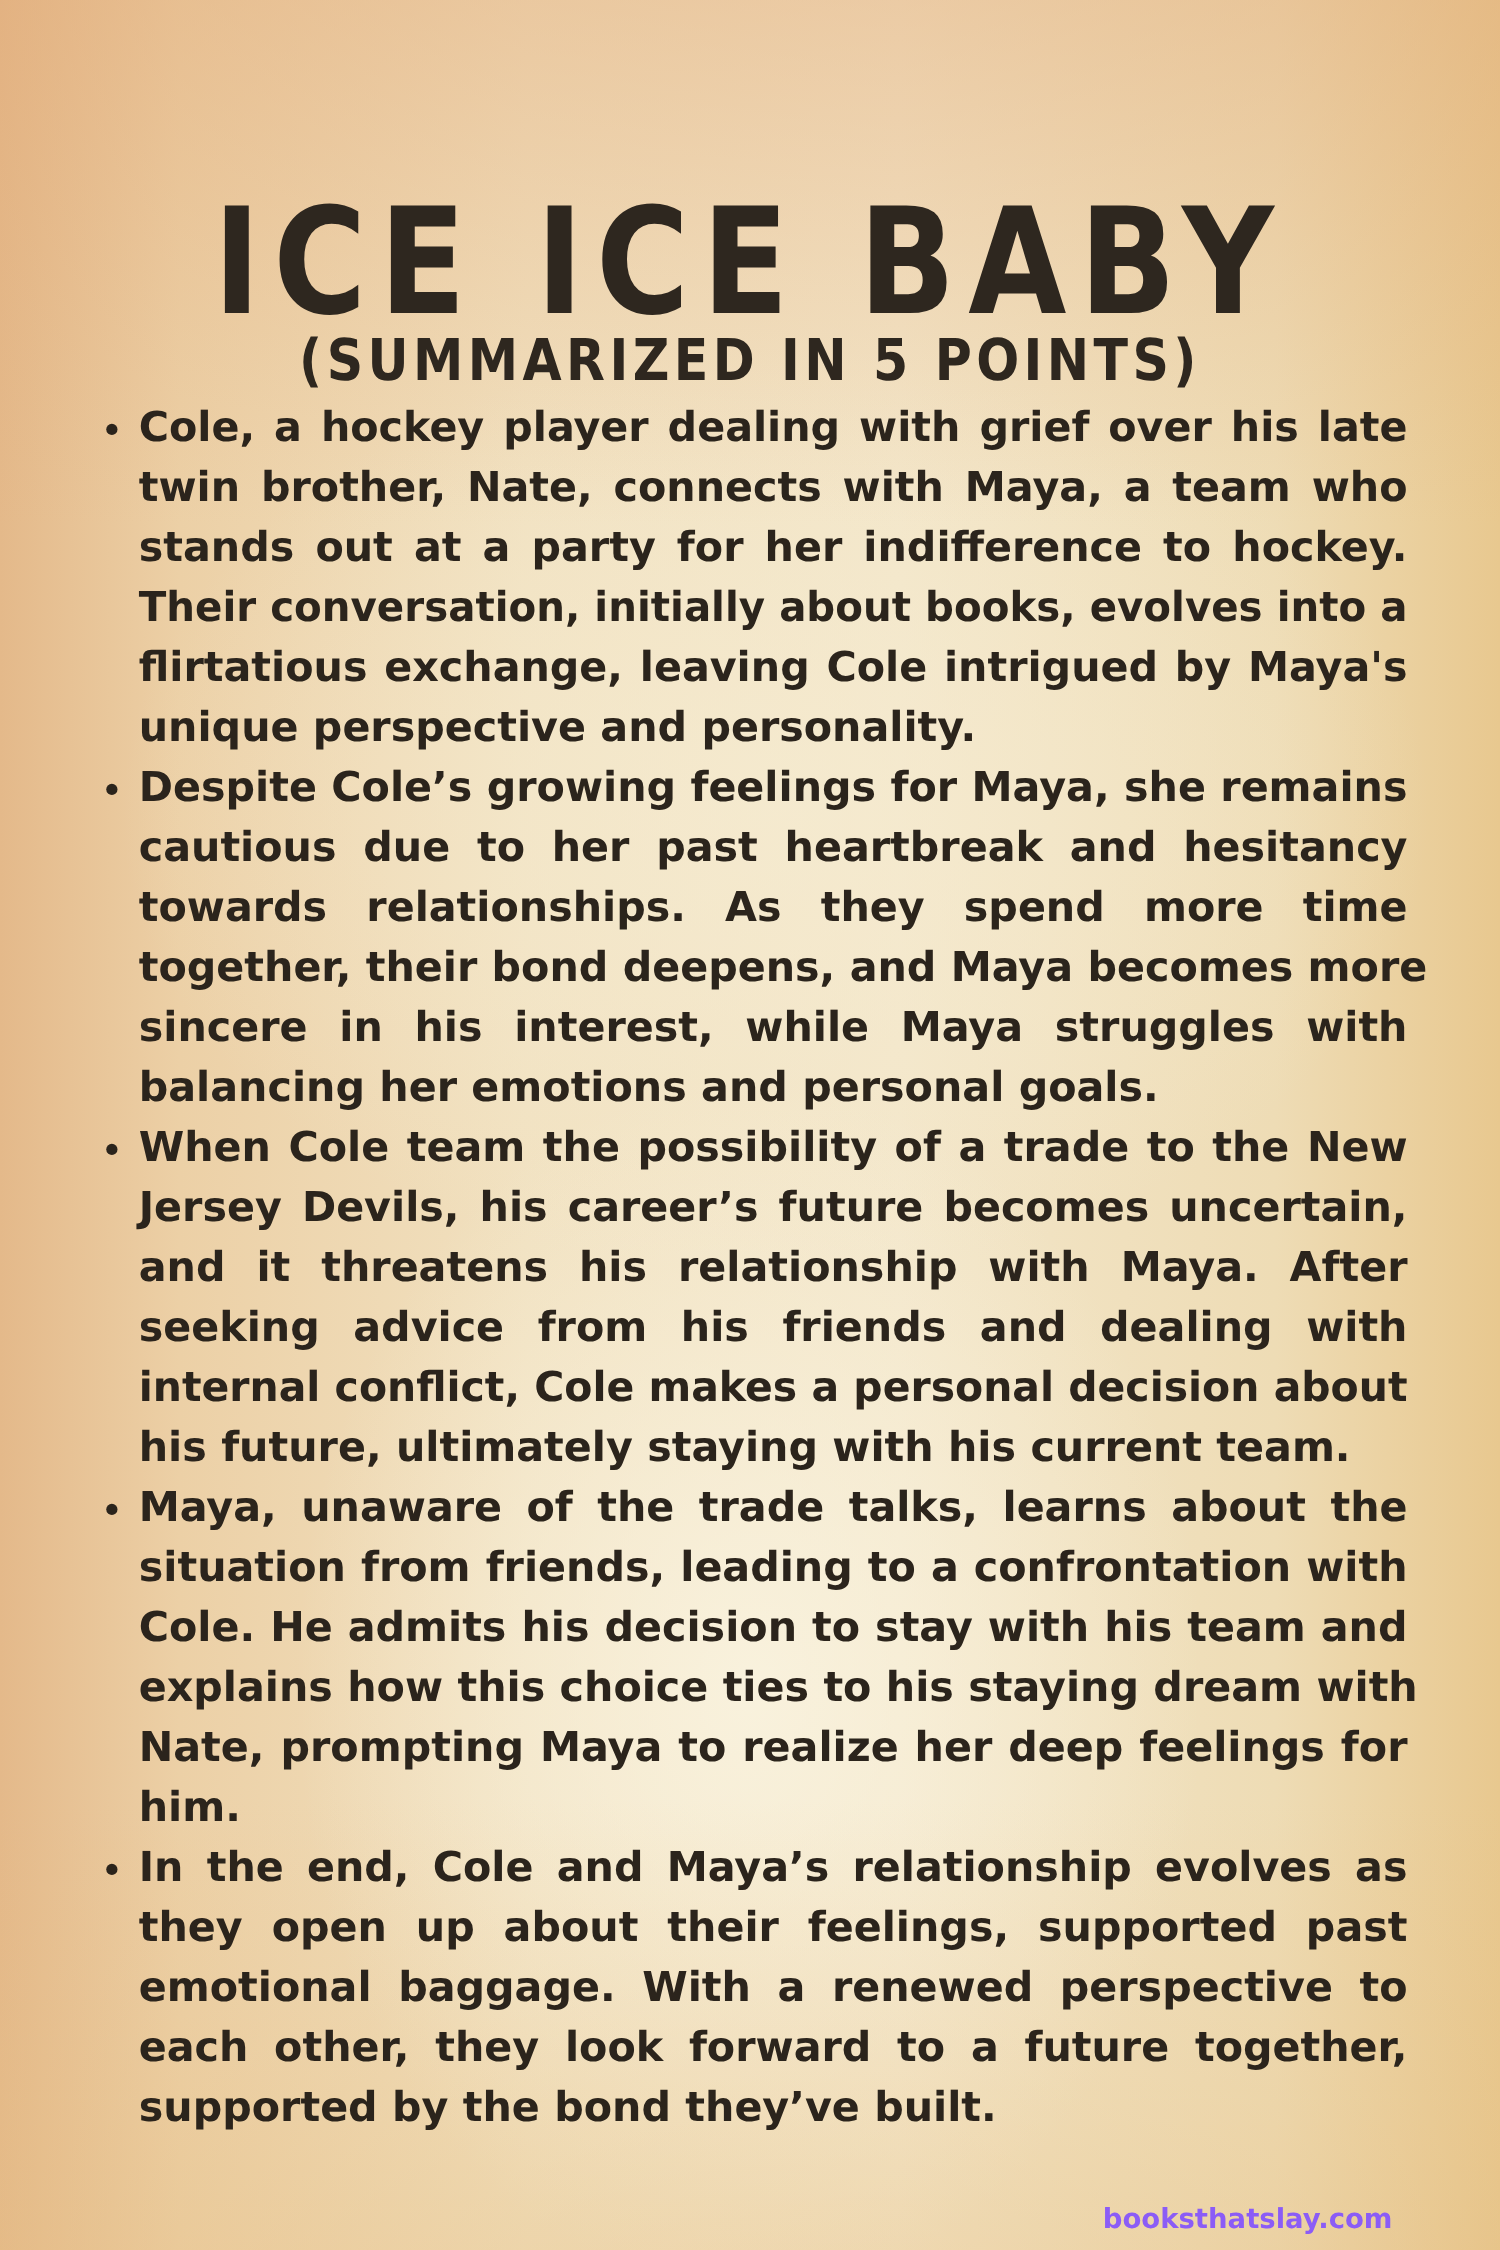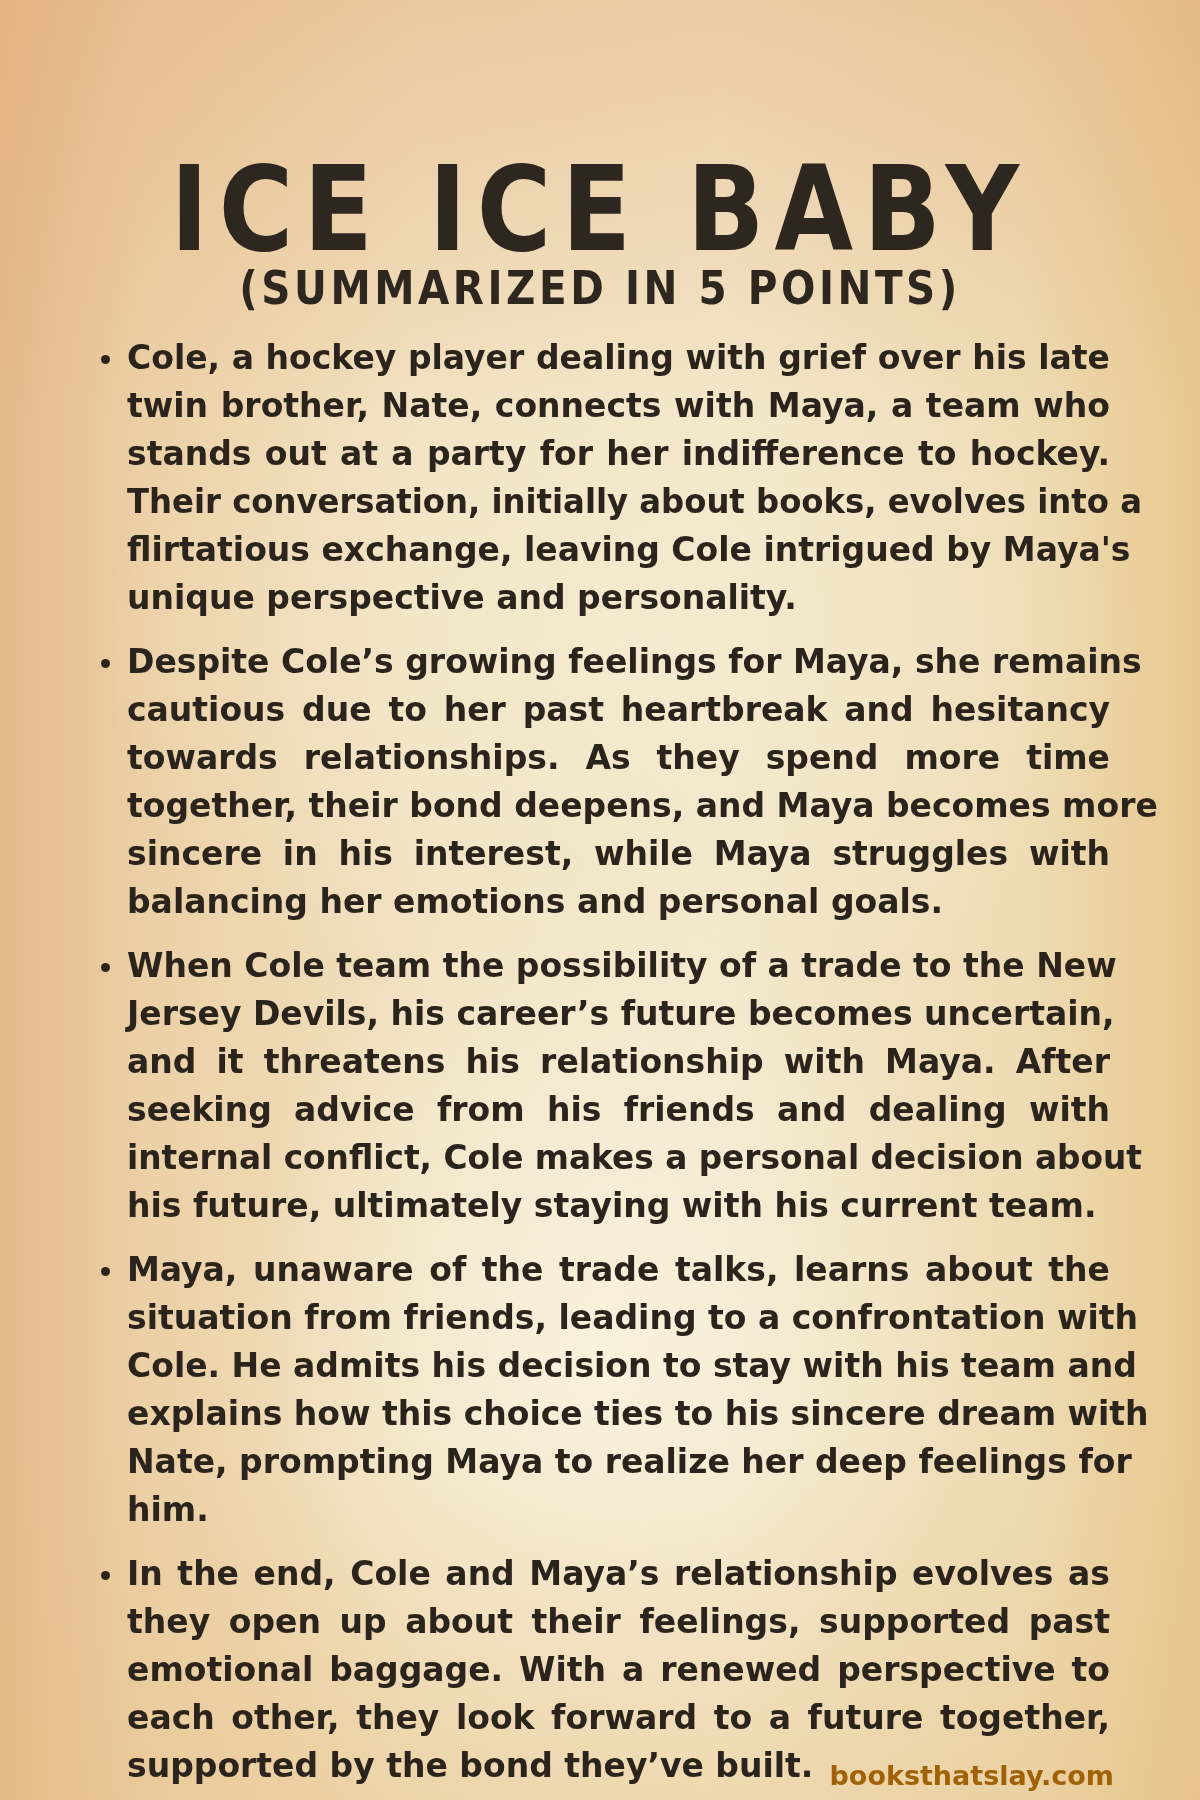--- a/index.html
+++ b/index.html
@@ -31,35 +31,35 @@
       font-family: "DejaVu Sans", sans-serif; font-weight: bold;
       font-size: 46px; line-height: 56px; letter-spacing: 4px;
       color: #2e271f; transform: scaleX(0.88); transform-origin: center;
     }
     .points {
       position: absolute; left: 111px; top: 318px; width: 1015px;
       margin: 0; padding: 0; list-style: none;
       font-family: "DejaVu Sans", sans-serif; font-weight: bold;
       font-size: 33px; color: #2b241c;
     }
-    .point { position: relative; margin: 16px; padding: 0; }
+    .point { position: relative; margin: 0; padding: 0; }
     .bullet {
       position: absolute; left: -26px; top: 21px; width: 9px; height: 9px;
       border-radius: 50%; background: #2b241c;
     }
     .line {
       display: block; height: 48px; line-height: 48px;
       text-align: justify; text-align-last: justify; white-space: nowrap;
       overflow: visible;
     }
     .line.last { text-align-last: left; }
     .footer {
       position: absolute; right: 86px; top: 1758px;
       font-family: "DejaVu Sans", sans-serif; font-weight: bold;
-      font-size: 27px; line-height: 36px; color: #a16207;
+      font-size: 22px; line-height: 36px; color: #8b5cf6;
     }
   </style>
 </head>
 <body>
 
 <div class="tint-top"></div>
 <div class="tint-bottom"></div>
 
 <h1 class="title">ICE ICE BABY</h1>
 <h2 class="subtitle">(SUMMARIZED IN 5 POINTS)</h2>
@@ -90,21 +90,21 @@
     <span class="line">and it threatens his relationship with Maya. After</span>
     <span class="line">seeking advice from his friends and dealing with</span>
     <span class="line" style="transform: scaleX(0.992969); transform-origin: left center; width: 1022.19px;">internal conflict, Cole makes a personal decision about</span>
     <span class="line last">his future, ultimately staying with his current team.</span>
   </li>
   <li class="point">
     <span class="bullet"></span>
     <span class="line">Maya, unaware of the trade talks, learns about the</span>
     <span class="line">situation from friends, leading to a confrontation with</span>
     <span class="line">Cole. He admits his decision to stay with his team and</span>
-    <span class="line">explains how this choice ties to his sincere dream with</span>
+    <span class="line">explains how this choice ties to his staying dream with</span>
     <span class="line">Nate, prompting Maya to realize her deep feelings for</span>
     <span class="line last">him.</span>
   </li>
   <li class="point">
     <span class="bullet"></span>
     <span class="line">In the end, Cole and Maya’s relationship evolves as</span>
     <span class="line">they open up about their feelings, supported past</span>
     <span class="line">emotional baggage. With a renewed perspective to</span>
     <span class="line">each other, they look forward to a future together,</span>
     <span class="line last">supported by the bond they’ve built.</span>

